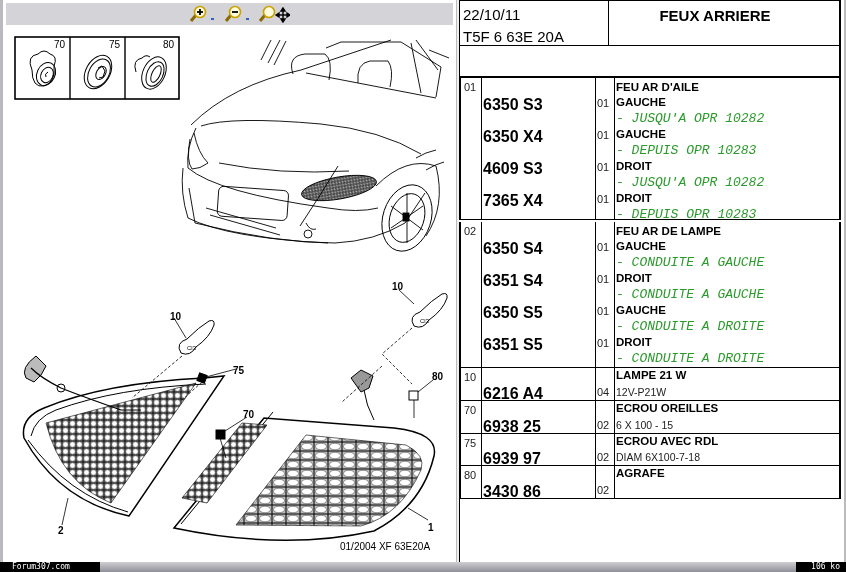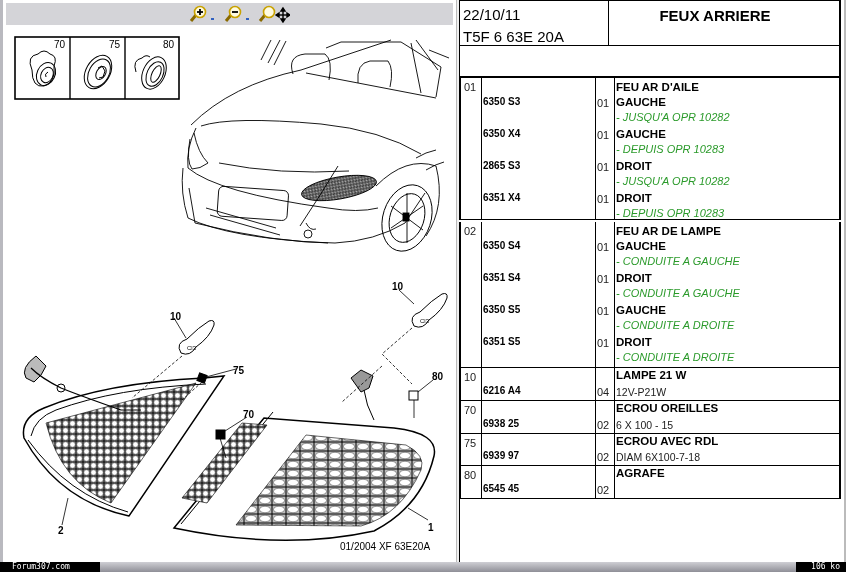--- a/index.html
+++ b/index.html
@@ -24,24 +24,24 @@
   #hdr-date { position:absolute; left:3px; top:5px; font-size:15px; }
   #hdr-code { position:absolute; left:3px; top:27px; font-size:15px; }
   #hdr-code b { font-weight:normal; }
   #hdr-title { position:absolute; left:150px; top:6px; width:210px; text-align:center; font-size:15px; font-weight:bold; }
   #subhdr { position:absolute; left:0; top:46px; width:382px; height:32px; border-left:1px solid #000; border-right:2px solid #000; border-bottom:2px solid #000; box-sizing:border-box; }
   .grp-box { position:relative; border-left:2px solid #000; border-bottom:1px solid #000; border-right:2px solid #000; }
   .col-ref { position:absolute; left:0; top:0; bottom:0; width:20px; border-right:1px solid #000; }
   .col-pn { position:absolute; left:21px; top:0; bottom:0; width:113px; border-right:1px solid #000; }
   .col-qty { position:absolute; left:135px; top:0; bottom:0; width:18px; border-right:1px solid #000; }
   .ref-num { position:absolute; left:3px; top:3px; font-size:11px; color:#222; }
-  .pn { position:absolute; left:22px; font-size:10px; font-weight:bold; }
+  .pn { position:absolute; left:22px; font-size:16px; font-weight:bold; }
   .qty { position:absolute; left:136px; font-size:11px; color:#222; }
   .desc { position:absolute; left:155px; font-size:11.5px; font-weight:bold; white-space:nowrap; }
-  .note { position:absolute; left:155px; font-size:11px; font-style:italic; color:#2a9a2a; white-space:nowrap; }
+  .note { position:absolute; left:155px; font-size:13px; font-style:italic; color:#2a9a2a; white-space:nowrap;font-family:Liberation Mono, monospace; }
   .spec { position:absolute; left:155px; font-size:10.5px; color:#222; white-space:nowrap; }
   #status-left { position:absolute; left:0; top:562px; width:100px; height:10px; background:#000; color:#fff; font-family:"DejaVu Sans Mono", monospace; font-size:8px; line-height:10px; padding-left:12px; box-sizing:border-box; }
   #status-bar { position:absolute; left:100px; top:562px; width:696px; height:10px; background:linear-gradient(#cfcfd4,#8f8f97); }
   #status-right { position:absolute; left:796px; top:562px; width:50px; height:10px; background:#000; color:#fff; font-family:"DejaVu Sans Mono", monospace; font-size:8px; line-height:10px; text-align:right; padding-right:6px; box-sizing:border-box; }
 </style>
 </head>
 <body>
 
 <div id="left-pane">
   <div id="toolbar">
@@ -235,25 +235,25 @@
     <span class="ref-num">01</span>
     <span class="desc" style="top:3px">FEU AR D'AILE</span>
     <span class="pn" style="top:18px">6350 S3</span>
     <span class="qty" style="top:19px">01</span>
     <span class="desc" style="top:18px">GAUCHE</span>
     <span class="note" style="top:33px">- JUSQU'A OPR 10282</span>
     <span class="pn" style="top:50px">6350 X4</span>
     <span class="qty" style="top:51px">01</span>
     <span class="desc" style="top:50px">GAUCHE</span>
     <span class="note" style="top:65px">- DEPUIS OPR 10283</span>
-    <span class="pn" style="top:82px">2865 S3</span>
+    <span class="pn" style="top:82px">4609 S3</span>
     <span class="qty" style="top:83px">01</span>
     <span class="desc" style="top:82px">DROIT</span>
     <span class="note" style="top:97px">- JUSQU'A OPR 10282</span>
-    <span class="pn" style="top:114px">6351 X4</span>
+    <span class="pn" style="top:114px">7365 X4</span>
     <span class="qty" style="top:115px">01</span>
     <span class="desc" style="top:114px">DROIT</span>
     <span class="note" style="top:129px">- DEPUIS OPR 10283</span>
   </div>
 
   <div class="grp-box" style="position:absolute;left:0;top:222px;width:382px;height:146px;box-sizing:border-box;">
     <div class="col-ref"></div>
       <div class="col-pn"></div>
       <div class="col-qty"></div>
     <span class="ref-num">02</span>
@@ -308,21 +308,21 @@
     <span class="qty" style="top:17px">02</span>
     <span class="spec" style="top:17px">DIAM 6X100-7-18</span>
   </div>
 
   <div class="grp-box" style="position:absolute;left:0;top:466px;width:382px;height:33px;box-sizing:border-box;">
     <div class="col-ref"></div>
       <div class="col-pn"></div>
       <div class="col-qty"></div>
     <span class="ref-num">80</span>
     <span class="desc" style="top:1px">AGRAFE</span>
-    <span class="pn" style="top:17px">6545 45</span>
+    <span class="pn" style="top:17px">3430 86</span>
     <span class="qty" style="top:18px">02</span>
     <span class="spec" style="top:18px"></span>
   </div>
 
   <div style="position:absolute;left:0;top:499px;width:1px;height:63px;background:#000"></div>
   <div style="position:absolute;left:385px;top:0;width:2px;height:562px;background:#bbb"></div>
 </div>
 
 <div id="status-left">Forum307.com</div>
 <div id="status-bar"></div>

